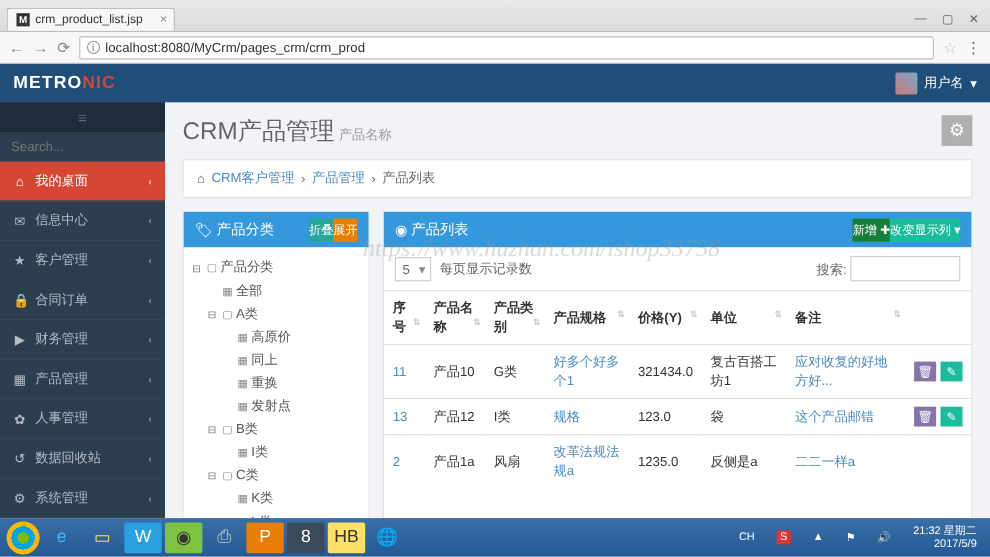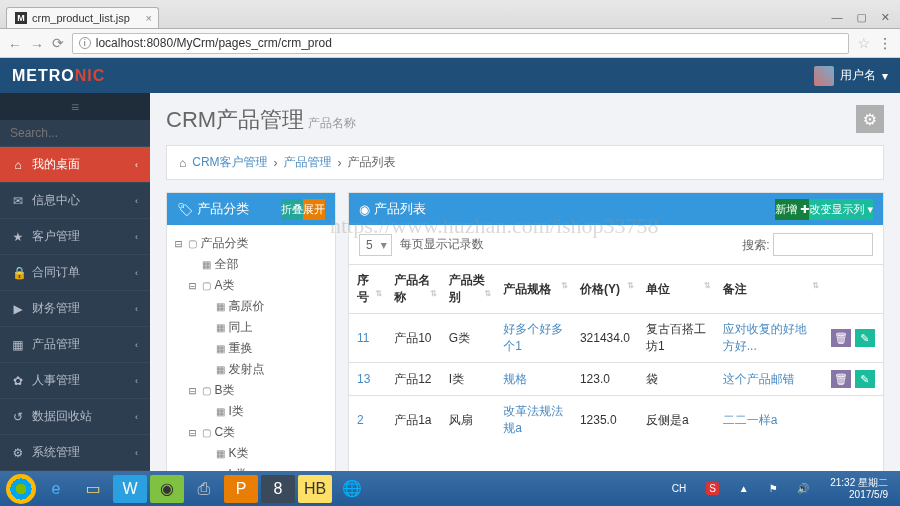--- a/index.html
+++ b/index.html
@@ -62,21 +62,21 @@
 table{width:100%;border-collapse:collapse;font-size:12px}
 th,td{padding:7px 8px;border-top:1px solid #e0e0e0;text-align:left}
 th{color:#333;font-weight:bold;cursor:pointer;position:relative}
 th .sort{color:#ccc;font-size:8px;position:absolute;right:4px}
 td.seq{color:#4a8bc2}
 td.link{color:#4a8bc2}
 .row-btns{display:flex;gap:4px}
 .ibtn{width:20px;height:18px;display:flex;align-items:center;justify-content:center;color:#fff;font-size:11px}
 .ibtn.del{background:#8775a7}
 .ibtn.edit{background:#1bbc9b}
-.watermark{position:absolute;top:120px;left:180px;font-size:22px;color:rgba(150,150,150,0.35);font-family:Georgia,serif;pointer-events:none;z-index:5}
+.watermark{position:absolute;top:120px;left:180px;font-size:22px;color:rgba(150,150,150,0.35);font-family:Georgia,serif;font-style:italic;pointer-events:none;z-index:5}
 .taskbar{position:fixed;bottom:0;left:0;right:0;height:35px;background:linear-gradient(#3a6ea5,#245a94);display:flex;align-items:center;padding:0 6px;gap:3px}
 .tb-item{width:34px;height:28px;display:flex;align-items:center;justify-content:center;border-radius:2px;font-size:16px}
 .tb-start{background:radial-gradient(circle,#7fba00 25%,#00a4ef 25% 50%,#ffb900 50% 75%,#f25022 75%);width:30px;height:30px;border-radius:50%}
 .tb-tray{margin-left:auto;display:flex;align-items:center;gap:20px;color:#fff;font-size:10px}
 .tb-clock{text-align:right;line-height:1.2;padding-right:6px}
 </style>
 </head>
 <body>
 
 <div class="chrome-top">

